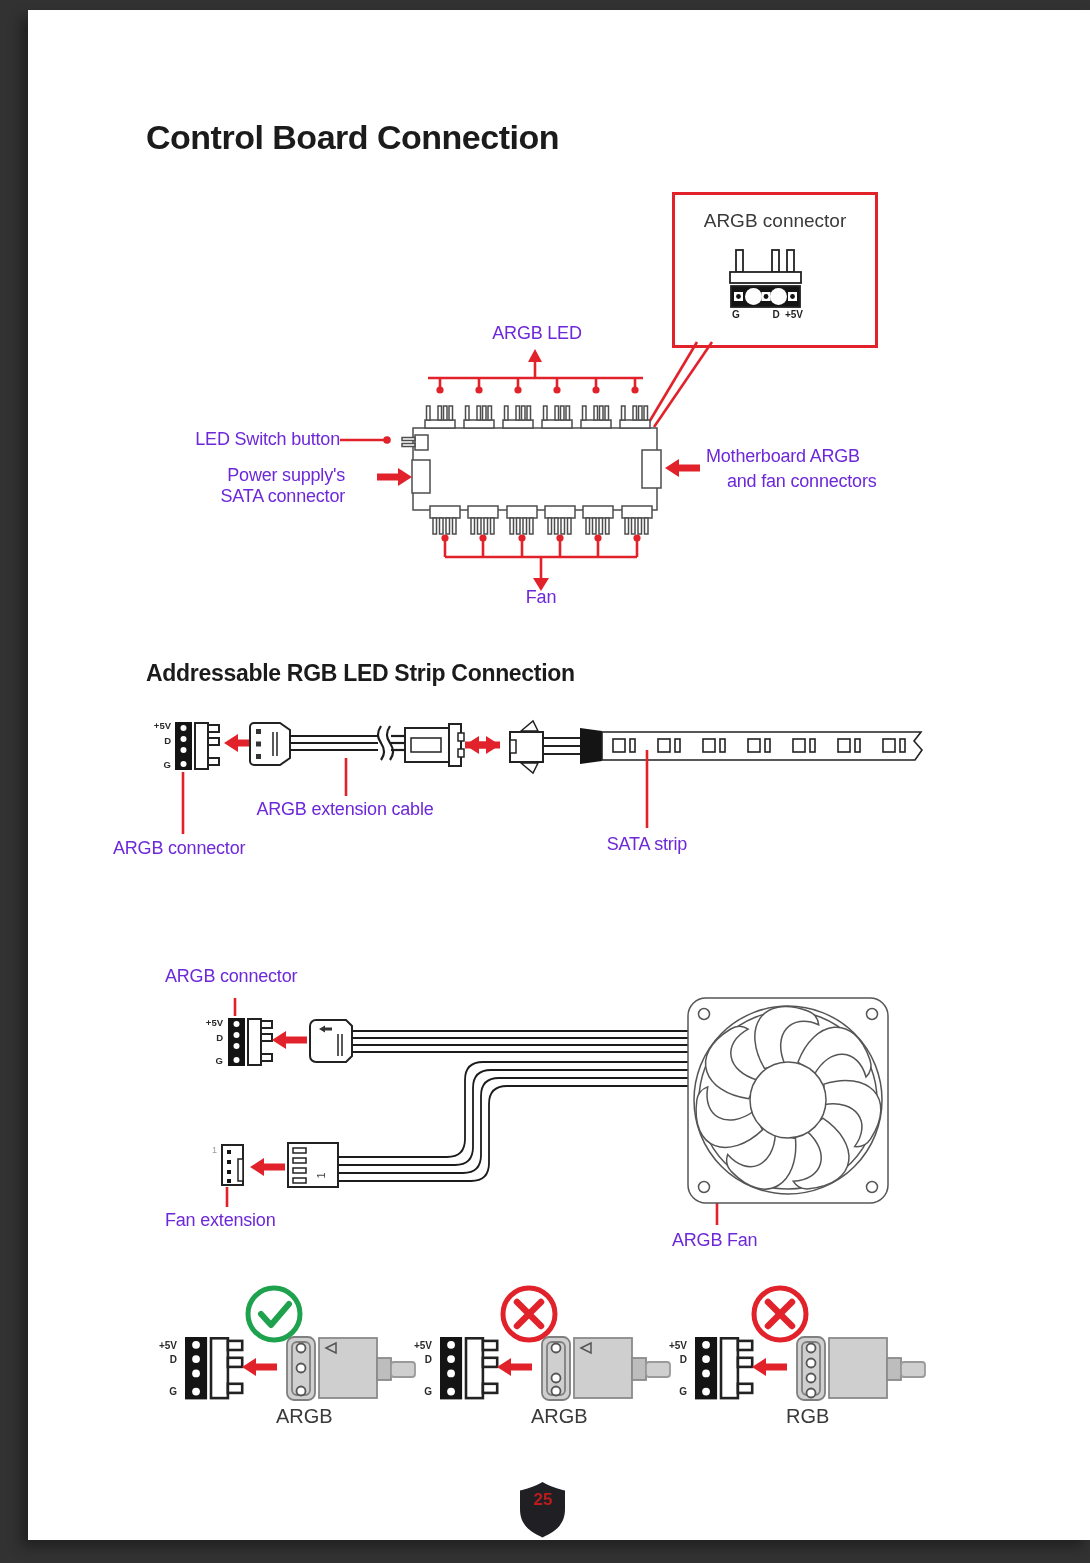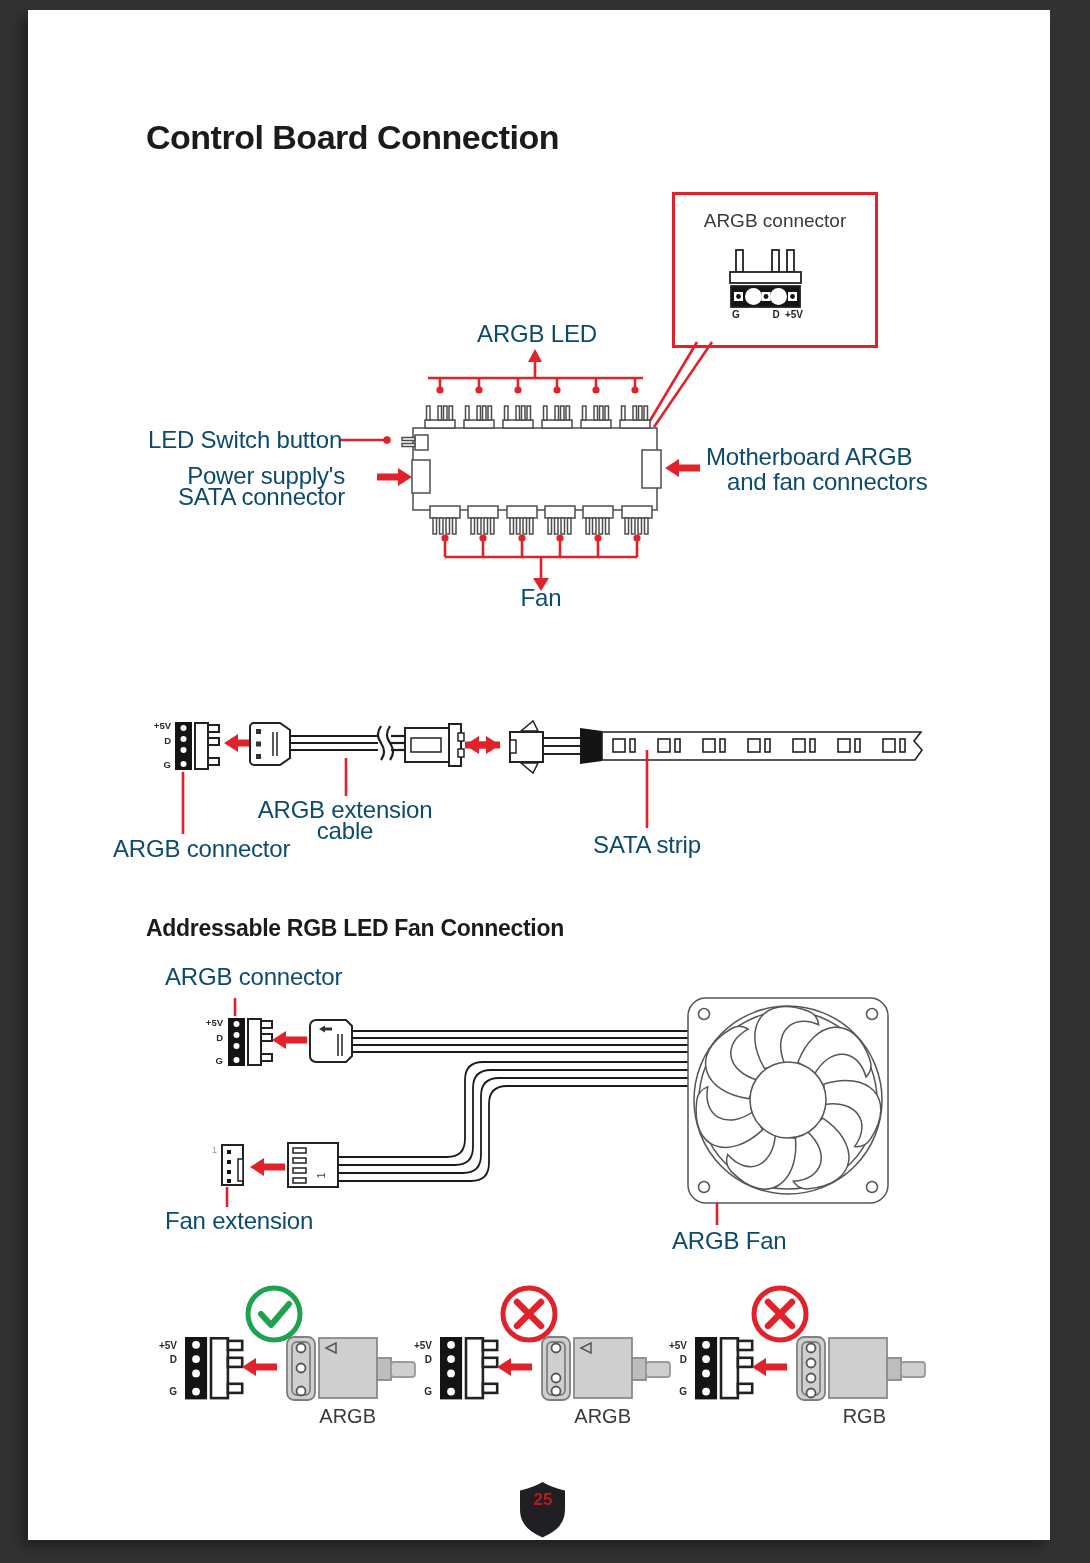--- a/index.html
+++ b/index.html
@@ -7,35 +7,36 @@
     width:1090px;height:1563px;
     background:#323232;
     position:relative;
     font-family:"Liberation Sans", sans-serif;
     overflow:hidden;
   }
   .page{
     position:absolute;left:28px;top:10px;width:1022px;height:1530px;
     background:#ffffff;
     box-shadow:-7px 7px 12px rgba(0,0,0,0.35);
+    padding-left:41px;
   }
   .art{position:absolute;left:0;top:0;width:1022px;height:1531px;}
-  .lab{position:absolute;color:#0c4a6e;font-size:24px;line-height:21px;letter-spacing:-0.2px;white-space:nowrap;}
+  .lab{position:absolute;color:#6d28d9;font-size:18px;line-height:21px;letter-spacing:-0.2px;white-space:nowrap;}
   .lab.c{text-align:center;white-space:normal;}
   .lab.r{text-align:right;}
   .pin{position:absolute;color:#2a2a2a;font-size:9.5px;font-weight:600;text-align:right;width:40px;line-height:10px;}
   .pinb{position:absolute;color:#2a2a2a;font-size:10px;font-weight:600;text-align:right;width:40px;line-height:11px;}
   .cpin{position:absolute;color:#1f1f1f;font-size:10px;font-weight:700;text-align:center;line-height:11px;}
   h1{position:absolute;left:118px;top:108px;margin:0;font-size:34px;font-weight:700;color:#1b1b1b;letter-spacing:-0.5px;}
   h2{position:absolute;margin:0;font-size:23px;font-weight:700;color:#1b1b1b;letter-spacing:-0.3px;}
   .callout{position:absolute;left:644px;top:182px;width:200px;height:150px;border:3px solid #e1222a;background:transparent;}
   .callout .co-label{margin-top:15px;text-align:center;color:#3a3a3a;font-size:19px;}
   .shield-num{position:absolute;left:492px;top:1480px;width:46px;text-align:center;color:#b91c1c;font-size:17px;font-weight:700;}
   .rot{transform:rotate(-90deg);transform-origin:center;}
-  .complbl{position:absolute;width:100px;text-align:right;color:#3a3a3a;font-size:20px;top:1395px;}
+  .complbl{position:absolute;width:100px;text-align:left;color:#3a3a3a;font-size:20px;top:1395px;}
 </style>
 </head>
 <body>
 
 <div class="page">
 
   <svg class="art" viewBox="0 0 1022 1531">
     <defs>
       <g id="argbconn">
         <rect x="0" y="0" width="17" height="48" fill="#141414"></rect>
@@ -442,28 +443,28 @@
   <div class="cpin" style="left:753px;top:299px;width:26px;">+5V</div>
 
   <div class="lab c" style="left:434px;top:313px;width:150px;">ARGB LED</div>
   <div class="lab r" style="left:120px;top:419px;width:192px;">LED Switch button</div>
   <div class="lab r" style="left:120px;top:455px;width:197px;">Power supply's</div>
   <div class="lab r" style="left:120px;top:476px;width:197px;">SATA connector</div>
   <div class="lab" style="left:678px;top:436px;">Motherboard ARGB</div>
   <div class="lab" style="left:678px;top:461px;margin-left:21px;">and fan connectors</div>
   <div class="lab c" style="left:478px;top:577px;width:70px;">Fan</div>
 
+  <h2 style="left:118px;top:650px;">Addressable RGB LED Strip Connection</h2>
   <div class="pin" style="left:103px;top:711px;">+5V</div>
   <div class="pin" style="left:103px;top:726px;">D</div>
   <div class="pin" style="left:103px;top:750px;">G</div>
   <div class="lab c" style="left:217px;top:789px;width:200px;">ARGB extension cable</div>
   <div class="lab" style="left:85px;top:828px;">ARGB connector</div>
   <div class="lab c" style="left:564px;top:824px;width:110px;">SATA strip</div>
 
-  <h2 style="left:118px;top:905px;">Addressable RGB LED Fan Connection</h2>
   <div class="lab" style="left:137px;top:956px;">ARGB connector</div>
   <div class="pin" style="left:155px;top:1008px;">+5V</div>
   <div class="pin" style="left:155px;top:1023px;">D</div>
   <div class="pin" style="left:155px;top:1046px;">G</div>
   <div class="lab rot" style="left:291px;top:1155px;font-size:11px;color:#444;">1</div>
   <div class="lab" style="left:184px;top:1130px;font-size:9px;color:#9a9a9a;">1</div>
   <div class="lab" style="left:137px;top:1200px;">Fan extension</div>
   <div class="lab" style="left:644px;top:1220px;">ARGB Fan</div>
 
   <div class="pinb" style="left:109px;top:1330px;">+5V</div>

